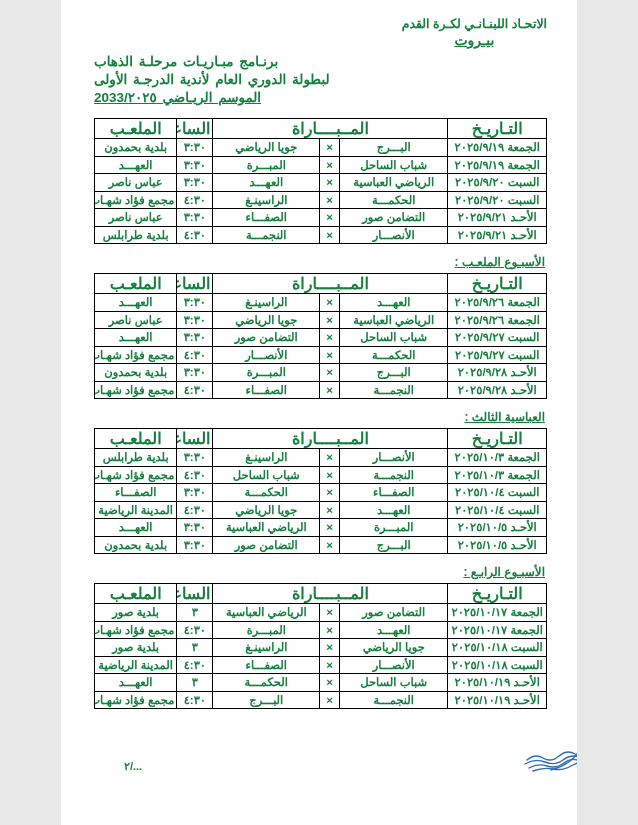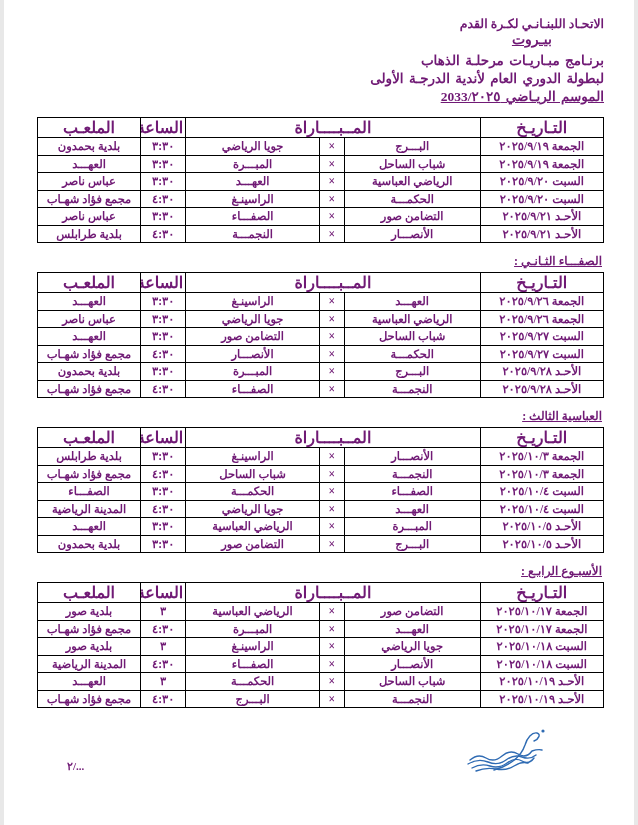--- a/index.html
+++ b/index.html
@@ -1,26 +1,26 @@
 <!DOCTYPE html>
 <html lang="ar"><head>
 <meta charset="utf-8">
 <style>
   html,body{margin:0;padding:0;background:#e8e8e8;}
   .page{
-    width:630px;height:825px;background:#ffffff;position:relative;
-    font-family:Liberation Serif, serif;color:#701a75;overflow:hidden;
+    width:516px;height:825px;background:#ffffff;position:relative;
+    font-family:Liberation Sans, sans-serif;color:#15803d;overflow:hidden;
     margin:0 auto;box-sizing:border-box;padding:16px 30px 0 33px;
   }
   
   .org-block{direction:rtl;text-align:right;}
   .org-inner{display:inline-block;text-align:center;}
   .org-name{font-size:12.5px;font-weight:bold;line-height:16px;white-space:nowrap;}
   .org-city{font-size:14px;font-weight:bold;line-height:16px;text-decoration:underline;}
-  .title-block{direction:rtl;text-align:right;margin-top:4px;}
+  .title-block{direction:rtl;text-align:left;margin-top:4px;}
   .title-line{font-size:13.5px;font-weight:bold;line-height:18px;word-spacing:2px;}
   .title-line.underlined{text-decoration:underline;}
   
   .weeks{margin-top:11px;}
   .week-section{margin-bottom:11px;}
   .week-heading{
     direction:rtl;text-align:right;font-size:12px;font-weight:bold;
     text-decoration:underline;margin:0 2px 3px 0;line-height:15px;
   }
   table.sched{
@@ -125,21 +125,21 @@
             <td class="sep-cell">×</td>
             <td>النجمـــة</td>
             <td>٤:٣٠</td>
             <td>بلدية طرابلس</td>
           </tr>
           </tbody>
       </table>
     </div>
 
     <div class="week-section">
-      <div class="week-heading">الصفـــاء الثـانـي :</div>
+      <div class="week-heading">الأسبـوع الملعـب :</div>
       <table class="sched">
         <colgroup>
           <col style="width:21.8%">
           <col style="width:24%">
           <col style="width:4.4%">
           <col style="width:23.6%">
           <col style="width:8%">
           <col style="width:18.2%">
         </colgroup>
         <thead>

